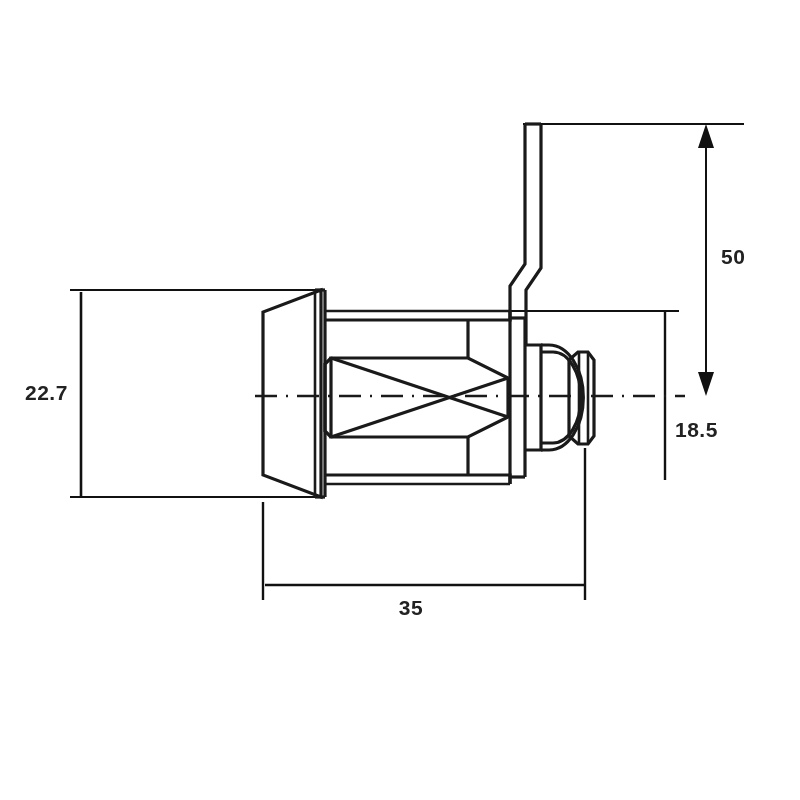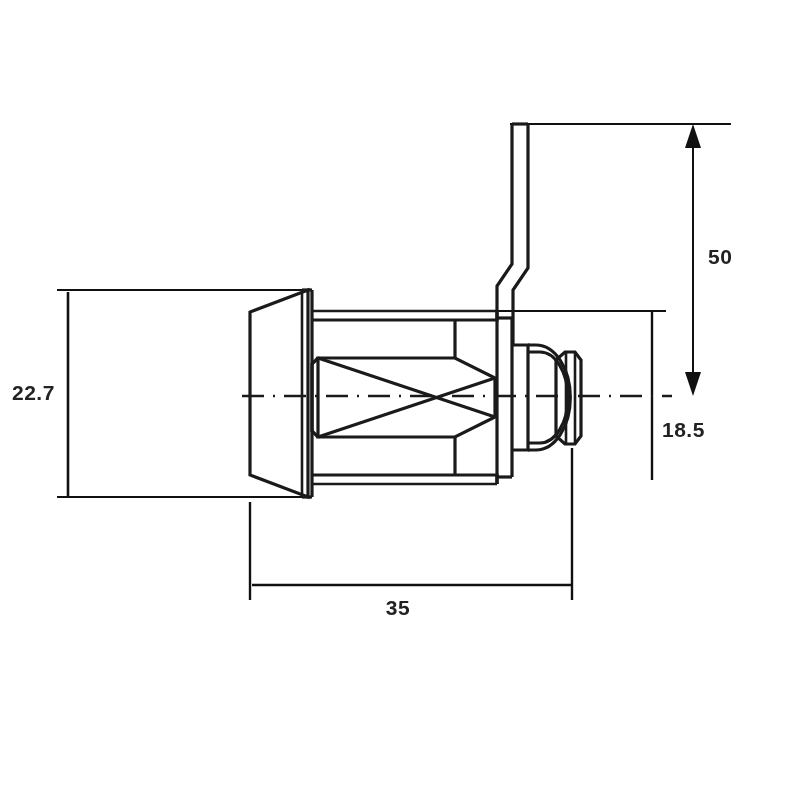--- a/index.html
+++ b/index.html
@@ -12,20 +12,21 @@
     width: 800px;
     height: 800px;
     font-family: "Liberation Sans", sans-serif;
     overflow: hidden;
   }
   #drawing-root {
     position: relative;
     width: 660px;
     height: 800px;
     background: #ffffff;
+    margin-left: 13px;
   }
   svg#drawing-canvas {
     display: block;
     width: 800px;
     height: 800px;
   }
   .dim-text {
     font-family: "Liberation Sans", sans-serif;
     font-size: 21px;
     font-weight: 600;

